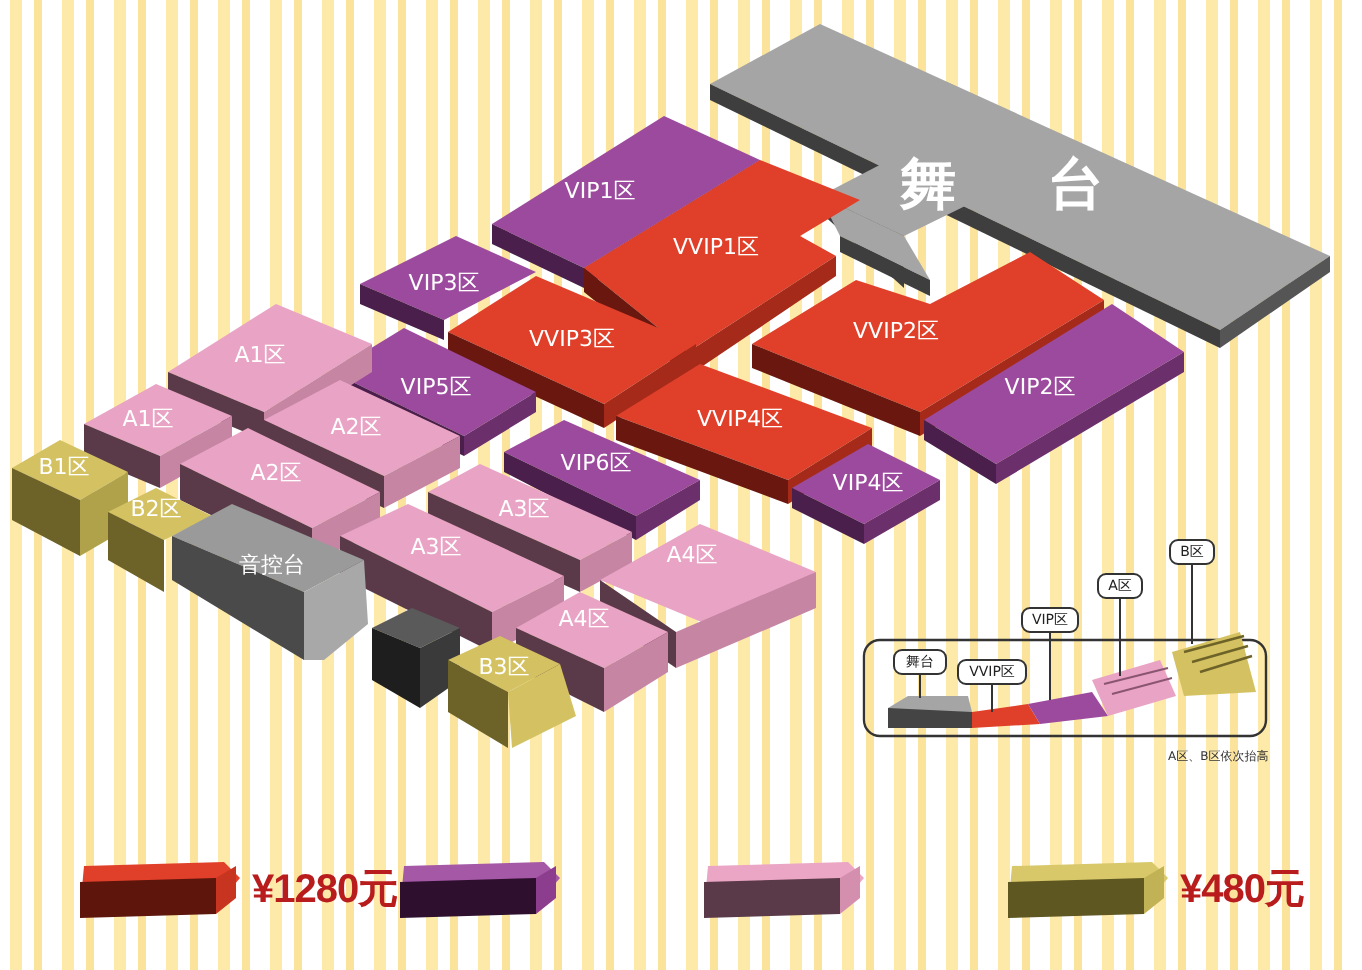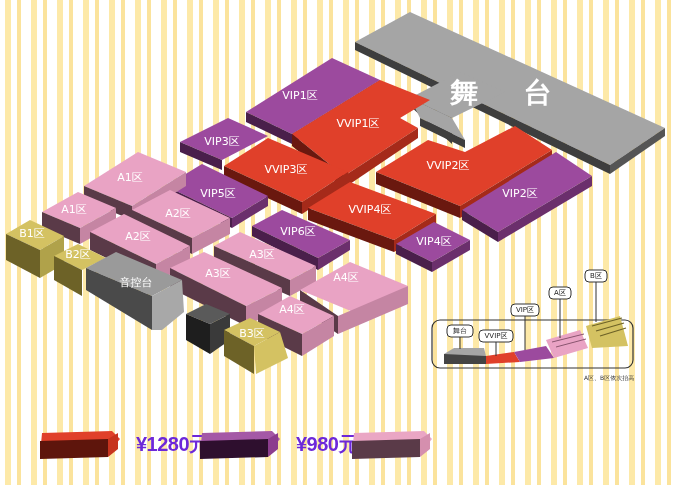--- a/index.html
+++ b/index.html
@@ -8,21 +8,21 @@
     background-image:
       repeating-linear-gradient(90deg, transparent 0px, transparent 5px, #fde9a8 5px, #fde9a8 11px, transparent 11px, transparent 17px, #fbe39c 17px, #fbe39c 21px, transparent 21px, transparent 26px);
   }
   #map{position:absolute;left:0;top:0;width:681px;height:485px;}
   .lbl{font-family:"DejaVu Sans","Liberation Sans",sans-serif;fill:#fff;font-size:11px;text-anchor:middle;dominant-baseline:middle;}
   .stage-lbl{font-size:28px;font-weight:bold;letter-spacing:18px;}
   .inset-lbl{font-size:7px;fill:#222;text-anchor:middle;dominant-baseline:middle;}
   .note{position:absolute;left:584px;top:374px;font-size:6px;color:#333;}
   .legend{position:absolute;top:424px;left:0;width:681px;height:40px;}
   .legend-item{position:absolute;top:0;height:40px;display:flex;align-items:center;}
-  .price{font-family:"Liberation Sans","DejaVu Sans",sans-serif;font-weight:bold;font-size:20px;color:#6d28d9;margin-left:16px;letter-spacing:-0.5px;}
+  .price{font-family:"Liberation Sans","DejaVu Sans",sans-serif;font-weight:bold;font-size:20px;color:#b91c1c;margin-left:6px;letter-spacing:-0.5px;}
 </style>
 </head>
 <body>
 
 <svg id="map" viewBox="0 0 681 485" xmlns="http://www.w3.org/2000/svg">
 
   <g>
     <polygon points="355,42 410,12 665,128 610,165" fill="#a5a5a5"></polygon>
     <polygon points="355,42 355,50 610,174 610,165" fill="#3e3e3e"></polygon>
     <polygon points="610,165 665,128 665,136 610,174" fill="#555"></polygon>
@@ -240,22 +240,29 @@
       <polygon points="72,12 82,6 82,22 72,30" fill="#c7341f"></polygon>
     </svg>
     <span class="price">¥1280元</span>
   </div>
   <div class="legend-item" style="left:196px;">
     <svg width="84" height="34" viewBox="0 0 84 34">
       <polygon points="6,6 76,4 84,12 72,26 4,28" fill="#a458a6"></polygon>
       <polygon points="4,14 72,12 72,30 4,32" fill="#2e0f2e"></polygon>
       <polygon points="72,12 82,6 82,22 72,30" fill="#8c3d8e"></polygon>
     </svg>
-    <span class="price">¥980元</span>
   </div>
   <div class="legend-item" style="left:348px;">
     <svg width="84" height="34" viewBox="0 0 84 34">
       <polygon points="6,6 76,4 84,12 72,26 4,28" fill="#eaa6c4"></polygon>
       <polygon points="4,14 72,12 72,30 4,32" fill="#5a3a48"></polygon>
       <polygon points="72,12 82,6 82,22 72,30" fill="#d58fae"></polygon>
     </svg>
   </div>
+  <div class="legend-item" style="left:500px;">
+    <svg width="84" height="34" viewBox="0 0 84 34">
+      <polygon points="6,6 76,4 84,12 72,26 4,28" fill="#d8c86a"></polygon>
+      <polygon points="4,14 72,12 72,30 4,32" fill="#5e5722"></polygon>
+      <polygon points="72,12 82,6 82,22 72,30" fill="#c2b256"></polygon>
+    </svg>
+    <span class="price">¥480元</span>
+  </div>
 </div>
 
 </body></html>

